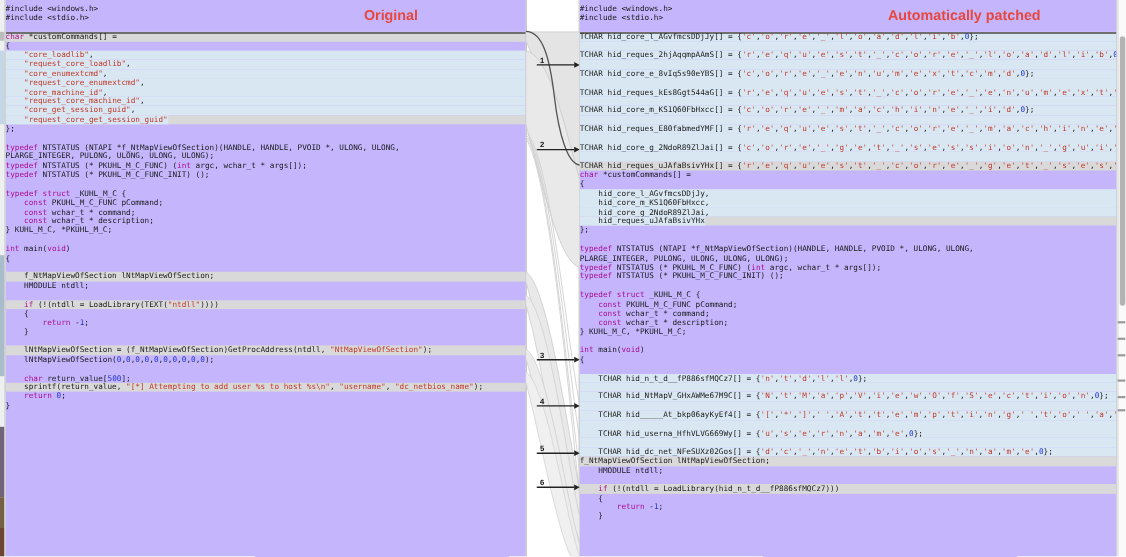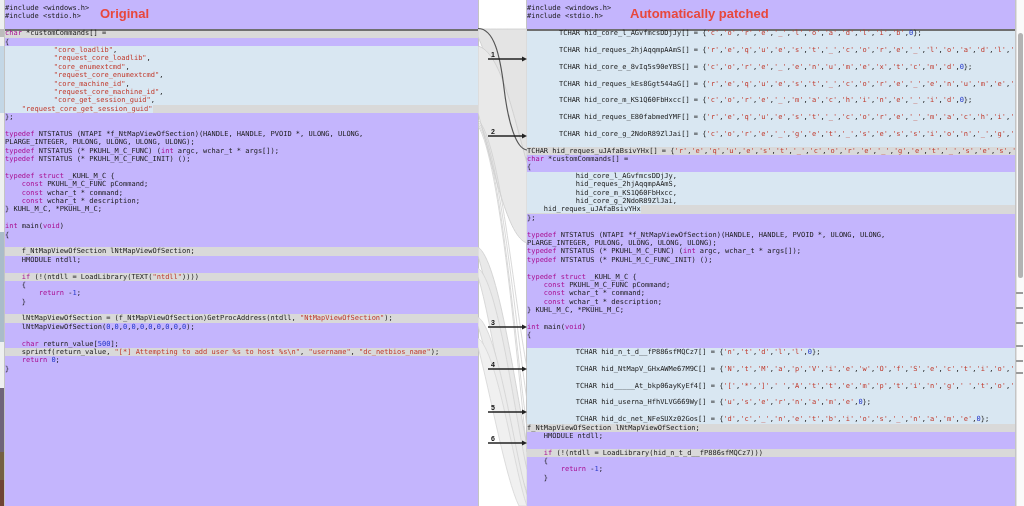--- a/index.html
+++ b/index.html
@@ -3,30 +3,30 @@
 <meta charset="utf-8">
 <style>
   html,body{margin:0;padding:0;}
   body{width:1024px;height:506px;position:relative;background:#ffffff;overflow:hidden;
        font-family:"DejaVu Sans Mono",monospace;}
   
   .pane{position:absolute;top:0;bottom:0;overflow:hidden;background:#c4b5fd;}
   #left-pane{left:5px;width:473px;padding-top:4px;}
   #right-pane{left:527px;width:488px;padding-top:4px;}
   .line{height:8.4px;line-height:8.4px;font-size:7px;white-space:pre;color:#1a1a1a;}
-  .line.blue{background:#d9e7f2;padding-left:32px;}
+  .line.blue{background:#d9e7f2;}
   .line.gray{background:#d9d9d9;}
   .line.bluegray{background:#d9d9d9;}
   .line.bluegray .hlspan{background:#d9e7f2;}
   .line.tb{box-shadow:inset 0 2px 0 #6f6f6f;}
   .k{color:#a90d91;text-align:right;} .s{color:#c0392b;} .n{color:#2336c9;}
   
-  .hdr{position:absolute;top:6px;width:280px;text-align:left;
+  .hdr{position:absolute;top:6px;width:280px;text-align:right;
        font-family:"Liberation Sans",sans-serif;font-weight:bold;font-size:13px;color:#e8473c;}
-  #hdr-left{left:100px;} #hdr-right{left:630px;}
+  #hdr-left{left:100px;} #hdr-right{left:666px;}
   
   .vline{position:absolute;top:0;bottom:0;width:1px;background:#c4c4c4;}
   
   #left-strip{position:absolute;left:0;top:0;bottom:0;width:4px;background:#eef0f0;}
   #left-strip .seg{position:absolute;left:0;width:4px;}
   
   #connector{position:absolute;left:478px;top:0;width:49px;height:506px;}
   
   #scrollbar{position:absolute;left:1016px;top:0;bottom:0;width:8px;background:#fafafa;border-left:1px solid #e0e0e0;}
   #scroll-thumb{position:absolute;left:1px;width:5px;border-radius:3px;background:#b3b3b3;}
@@ -105,21 +105,20 @@
     <div class="line blue">TCHAR hid_core_m_KS1Q60FbHxcc[] = {<span class="s">'c'</span>,<span class="s">'o'</span>,<span class="s">'r'</span>,<span class="s">'e'</span>,<span class="s">'_'</span>,<span class="s">'m'</span>,<span class="s">'a'</span>,<span class="s">'c'</span>,<span class="s">'h'</span>,<span class="s">'i'</span>,<span class="s">'n'</span>,<span class="s">'e'</span>,<span class="s">'_'</span>,<span class="s">'i'</span>,<span class="s">'d'</span>,<span class="n">0</span>};</div>
     <div class="line blue"></div>
     <div class="line blue">TCHAR hid_reques_E80fabmedYMF[] = {<span class="s">'r'</span>,<span class="s">'e'</span>,<span class="s">'q'</span>,<span class="s">'u'</span>,<span class="s">'e'</span>,<span class="s">'s'</span>,<span class="s">'t'</span>,<span class="s">'_'</span>,<span class="s">'c'</span>,<span class="s">'o'</span>,<span class="s">'r'</span>,<span class="s">'e'</span>,<span class="s">'_'</span>,<span class="s">'m'</span>,<span class="s">'a'</span>,<span class="s">'c'</span>,<span class="s">'h'</span>,<span class="s">'i'</span>,<span class="s">'n'</span>,<span class="s">'e'</span>,<span class="s">'_'</span>,,,};</div>
     <div class="line blue"></div>
     <div class="line blue">TCHAR hid_core_g_2NdoR89ZlJai[] = {<span class="s">'c'</span>,<span class="s">'o'</span>,<span class="s">'r'</span>,<span class="s">'e'</span>,<span class="s">'_'</span>,<span class="s">'g'</span>,<span class="s">'e'</span>,<span class="s">'t'</span>,<span class="s">'_'</span>,<span class="s">'s'</span>,<span class="s">'e'</span>,<span class="s">'s'</span>,<span class="s">'s'</span>,<span class="s">'i'</span>,<span class="s">'o'</span>,<span class="s">'n'</span>,<span class="s">'_'</span>,<span class="s">'g'</span>,<span class="s">'u'</span>,<span class="s">'i'</span>,<span class="s">'d'</span>,};</div>
     <div class="line blue"></div>
     <div class="line gray">TCHAR hid_reques_uJAfaBsivYHx[] = {<span class="s">'r'</span>,<span class="s">'e'</span>,<span class="s">'q'</span>,<span class="s">'u'</span>,<span class="s">'e'</span>,<span class="s">'s'</span>,<span class="s">'t'</span>,<span class="s">'_'</span>,<span class="s">'c'</span>,<span class="s">'o'</span>,<span class="s">'r'</span>,<span class="s">'e'</span>,<span class="s">'_'</span>,<span class="s">'g'</span>,<span class="s">'e'</span>,<span class="s">'t'</span>,<span class="s">'_'</span>,<span class="s">'s'</span>,<span class="s">'e'</span>,<span class="s">'s'</span>,<span class="s">'s'</span>,,,,,,,,,};</div>
     <div class="line"><span class="k">char</span> *customCommands[] =</div>
     <div class="line">{</div>
     <div class="line blue">    hid_core_l_AGvfmcsDDjJy,</div>
-    <div class="line blue">    hid_reques_2hjAqqmpAAmS,</div>
     <div class="line blue">    hid_core_m_KS1Q60FbHxcc,</div>
     <div class="line blue">    hid_core_g_2NdoR89ZlJai,</div>
     <div class="line bluegray"><span class="hlspan">    hid_reques_uJAfaBsivYHx</span></div>
     <div class="line">};</div>
     <div class="line"></div>
     <div class="line"><span class="k">typedef</span> NTSTATUS (NTAPI *f_NtMapViewOfSection)(HANDLE, HANDLE, PVOID *, ULONG, ULONG,</div>
     <div class="line">PLARGE_INTEGER, PULONG, ULONG, ULONG, ULONG);</div>
     <div class="line"><span class="k">typedef</span> NTSTATUS (* PKUHL_M_C_FUNC) (<span class="k">int</span> argc, wchar_t * args[]);</div>
     <div class="line"><span class="k">typedef</span> NTSTATUS (* PKUHL_M_C_FUNC_INIT) ();</div>
     <div class="line"></div>

